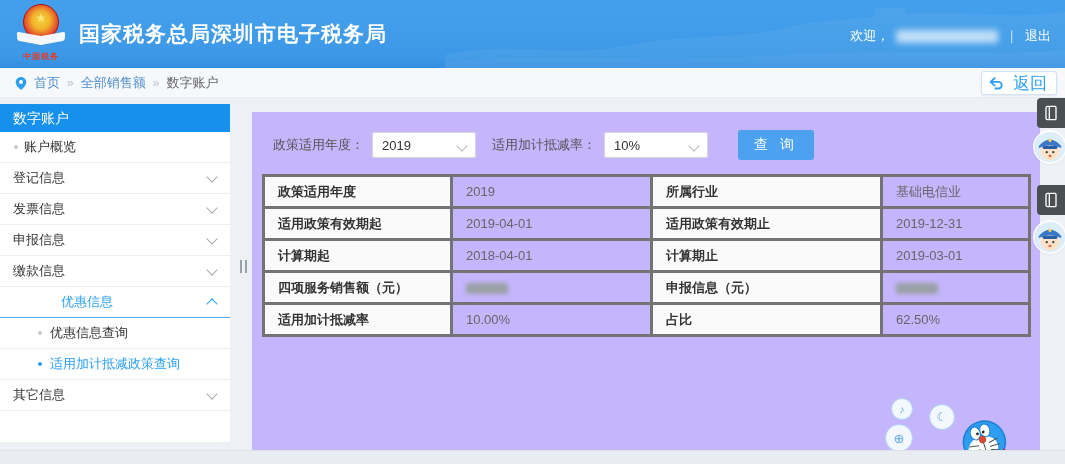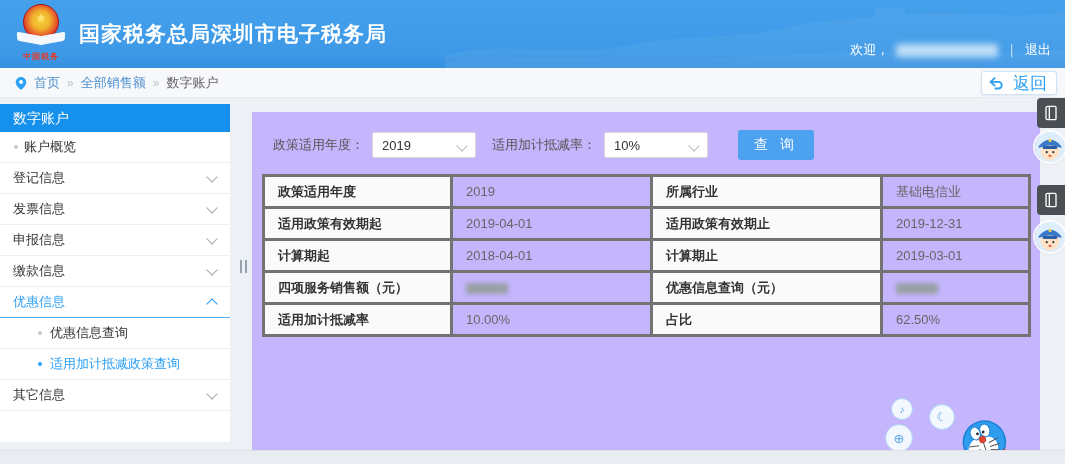--- a/index.html
+++ b/index.html
@@ -15,21 +15,21 @@
     background:radial-gradient(circle at 50% 45%,#f7d23e 0%,#f0b32c 35%,#e33b2a 70%,#c21f1f 100%);
     border:1px solid #a81414;}
   .emblem .star{position:absolute;left:0;right:0;top:7px;color:#ffe27a;font-size:12px;line-height:12px;}
   .wings{position:relative;width:48px;height:14px;margin:-6px auto 0;}
   .wings span{position:absolute;top:0;width:26px;height:9px;background:#f4f7fb;border-radius:2px;}
   .wings span:first-child{left:0;transform:skewY(14deg) rotate(-4deg);}
   .wings span:last-child{right:0;transform:skewY(-14deg) rotate(4deg);}
   .logo-caption{margin-top:3px;font-size:8px;color:#e23c2c;font-weight:bold;letter-spacing:1px;
     font-family:"Liberation Serif","DejaVu Serif",serif;}
   .site-title{position:absolute;left:79px;top:20px;color:#fff;font-size:21px;font-weight:bold;letter-spacing:1px;}
-  .welcome{position:absolute;right:14px;top:41px;color:#fff;font-size:13px;display:flex;align-items:center;gap:7px;}
+  .welcome{position:absolute;right:14px;top:27px;color:#fff;font-size:13px;display:flex;align-items:center;gap:7px;}
   .blur-name{display:inline-block;width:102px;height:13px;border-radius:2px;
     background:rgba(255,255,255,.65);filter:blur(3px);}
   .logout{color:#fff;text-decoration:none;cursor:pointer;}
   .w-divider{opacity:.85;}
 
   
   .crumb-bar{position:absolute;left:0;top:68px;width:100%;height:30px;background:#f6f8fb;
     border-bottom:1px solid #e8ecf1;display:flex;align-items:center;padding-left:14px;box-sizing:border-box;}
   .crumb-bar svg{margin-right:6px;}
   .crumb{font-size:13px;color:#4f8fcc;cursor:pointer;}
@@ -47,21 +47,21 @@
   .side-item{position:relative;height:30px;line-height:30px;font-size:13px;color:#333;
     border-bottom:1px solid #efefef;cursor:pointer;background:#fff;}
   .side-item .lbl{position:absolute;left:13px;}
   .side-item.sub .lbl{left:50px;}
   .side-item.sub.first .lbl{left:24px;}
   .side-item .dot{position:absolute;left:38px;top:13px;width:4px;height:4px;border-radius:50%;background:#c9c9c9;}
   .side-item.first .dot{left:14px;}
   .side-item.active .lbl{color:#2b9ff3;}
   .side-item.active .dot{background:#2b9ff3;}
   .side-item.group-active{border-bottom:1px solid #57aef2;}
-  .side-item.group-active .lbl{color:#2b9ff3;}
+  .side-item.group-active .lbl{color:#2b9ff3;margin-left:48px;}
   .chev{position:absolute;right:14px;top:13px;width:7px;height:7px;border-right:1px solid #aaa;border-bottom:1px solid #aaa;}
   .chev.down{transform:rotate(45deg);top:10px;}
   .chev.up{transform:rotate(-135deg);top:13px;border-color:#2b9ff3;}
 
   .gutter-handle{position:absolute;left:240px;top:162px;display:flex;gap:3px;}
   .gutter-handle i{display:block;width:2px;height:13px;background:#98a2ad;}
 
   
   .panel{position:absolute;left:252px;top:14px;width:788px;height:338px;background:#c4b5fd;}
   .filter-row{display:flex;align-items:center;padding:18px 0 0 21px;gap:8px;}
@@ -229,21 +229,21 @@
             </tr>
             <tr>
               <th>计算期起</th>
               <td>2018-04-01</td>
               <th>计算期止</th>
               <td>2019-03-01</td>
             </tr>
             <tr>
               <th>四项服务销售额（元）</th>
               <td><span class="blur-box"></span></td>
-              <th>优惠信息查询（元）</th>
+              <th>申报信息（元）</th>
               <td><span class="blur-box"></span></td>
             </tr>
             <tr>
               <th>适用加计抵减率</th>
               <td>10.00%</td>
               <th>占比</th>
               <td>62.50%</td>
             </tr>
           </tbody>
       </table>

